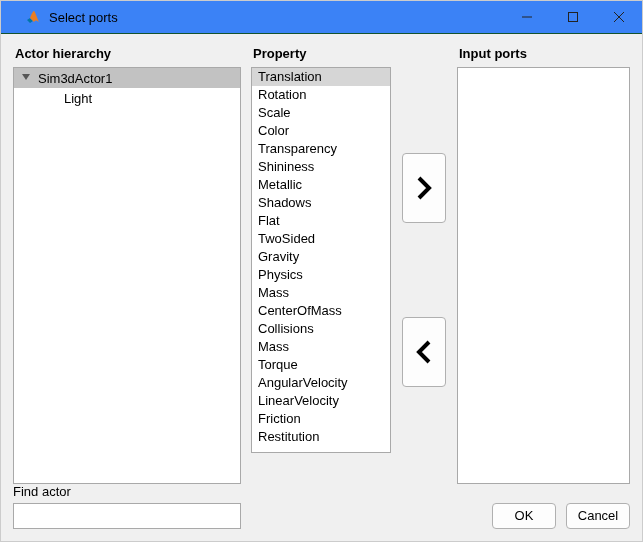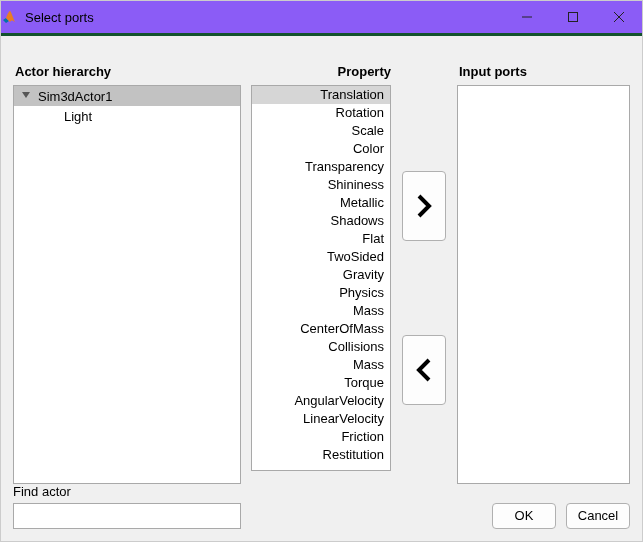--- a/index.html
+++ b/index.html
@@ -20,23 +20,23 @@
     border: 1px solid #ccc;
     box-sizing: border-box;
     display: flex;
     flex-direction: column;
   }
   
   .titlebar {
     height: 32px;
     display: flex;
     align-items: center;
-    background: #8b5cf6;
-    border-bottom: 3px solid #14532d;
-    padding-left: 0;
+    background: #3b82f6;
+    border-bottom: 1px solid #14532d;
+    padding-left: 24px;
     flex: 0 0 auto;
   }
   .app-icon {
     width: 16px; height: 16px;
     margin-right: 8px;
     display: flex; align-items: center; justify-content: center;
   }
   .title-text {
     flex: 0 0 auto;
     color: #000;
@@ -62,24 +62,23 @@
   }
   .cols {
     flex: 1 1 auto;
     display: flex;
     flex-direction: row;
     gap: 10px;
   }
   .col {
     display: flex;
     flex-direction: column;
-    margin-top: 16px;
   }
   .col-hier { width: 228px; }
-  .col-prop { width: 140px; text-align: right; }
+  .col-prop { width: 140px; }
   .col-arrows { width: 46px; align-items:center; justify-content:flex-start; }
   .col-input { flex: 1 1 auto; }
 
   .col-heading {
     font-weight: 600;
     margin-bottom: 6px;
     padding-left: 2px;
   }
 
   .listbox {

